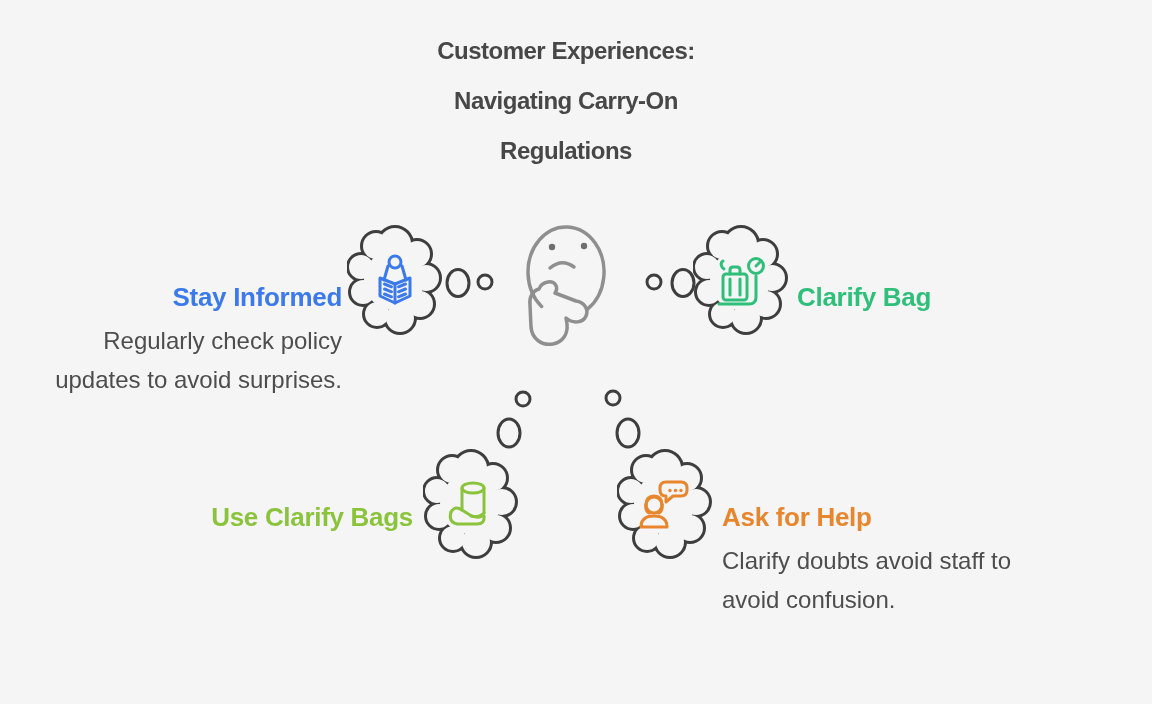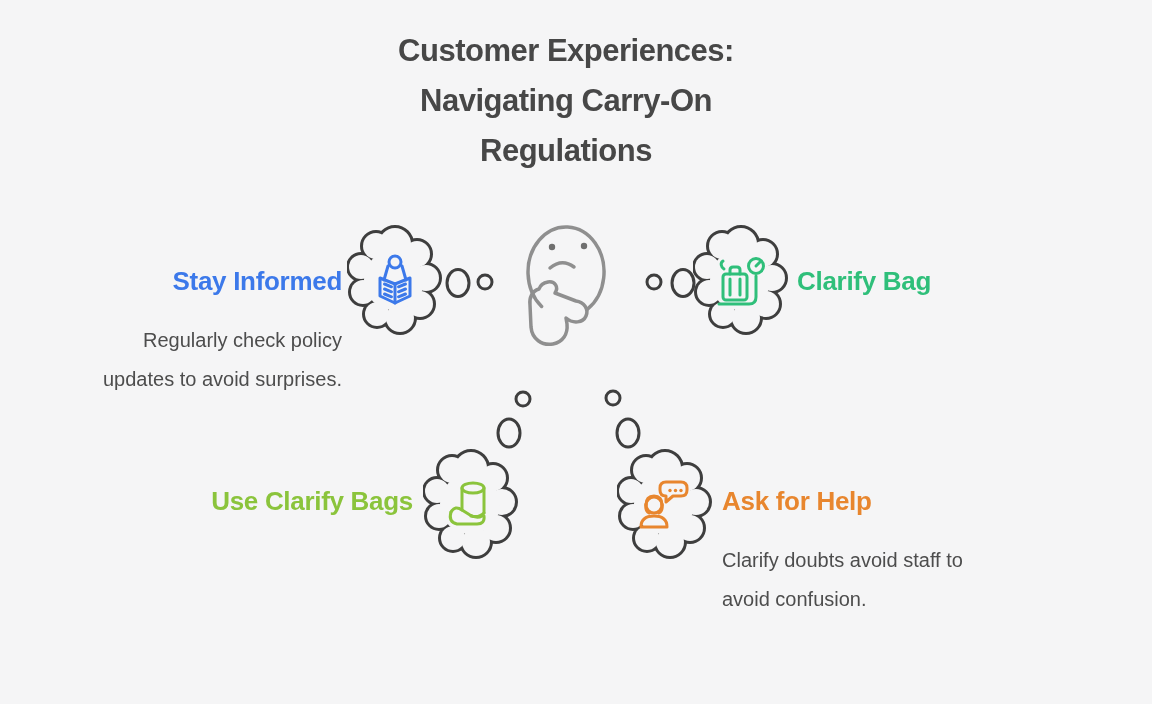--- a/index.html
+++ b/index.html
@@ -6,33 +6,34 @@
   .stage{
     position:relative;
     width:1152px;height:704px;
     background:#f5f5f6;
     overflow:hidden;
     font-family:"Liberation Sans", sans-serif;
   }
   .title{
     position:absolute;left:286px;top:26px;width:560px;
     text-align:center;
-    font-size:31px;line-height:50px;font-weight:700;
+    font-size:24px;line-height:50px;font-weight:700;
     letter-spacing:-0.5px;
     color:#474747;
     white-space:pre-line;
   }
   .item-label{
     position:absolute;
     font-size:26px;font-weight:700;letter-spacing:-0.3px;
     white-space:nowrap;
+    margin-top:16px;
   }
   .item-desc{
     position:absolute;
-    font-size:20px;line-height:39px;color:#4d4d4d;
+    font-size:24px;line-height:39px;color:#4d4d4d;
     white-space:pre-line;
   }
   .ta-r{text-align:right;}
   .pos-stay-label{right:810px;top:266px;}
   .pos-stay-desc{right:810px;top:321px;}
   .pos-measure-label{left:797px;top:266px;}
   .pos-measure-desc{left:797px;top:321px;}
   .pos-flex-label{right:739px;top:486px;}
   .pos-flex-desc{right:739px;top:541px;}
   .pos-help-label{left:722px;top:486px;}

